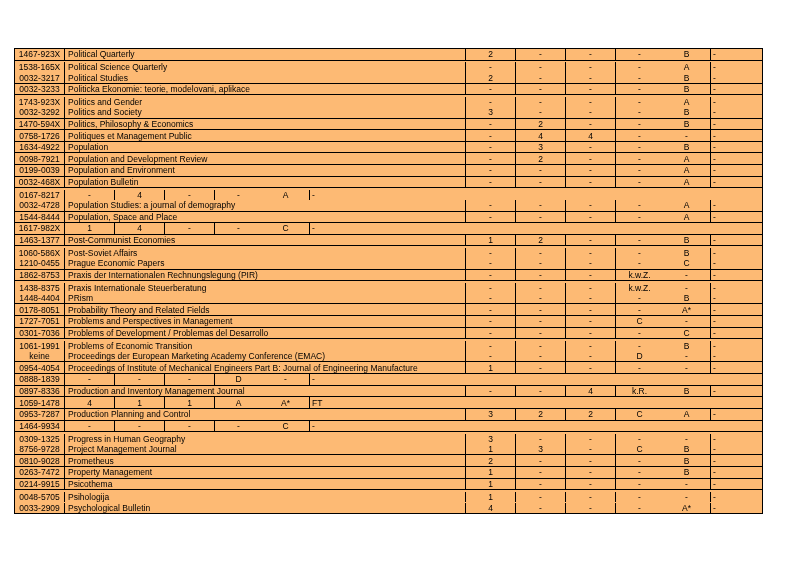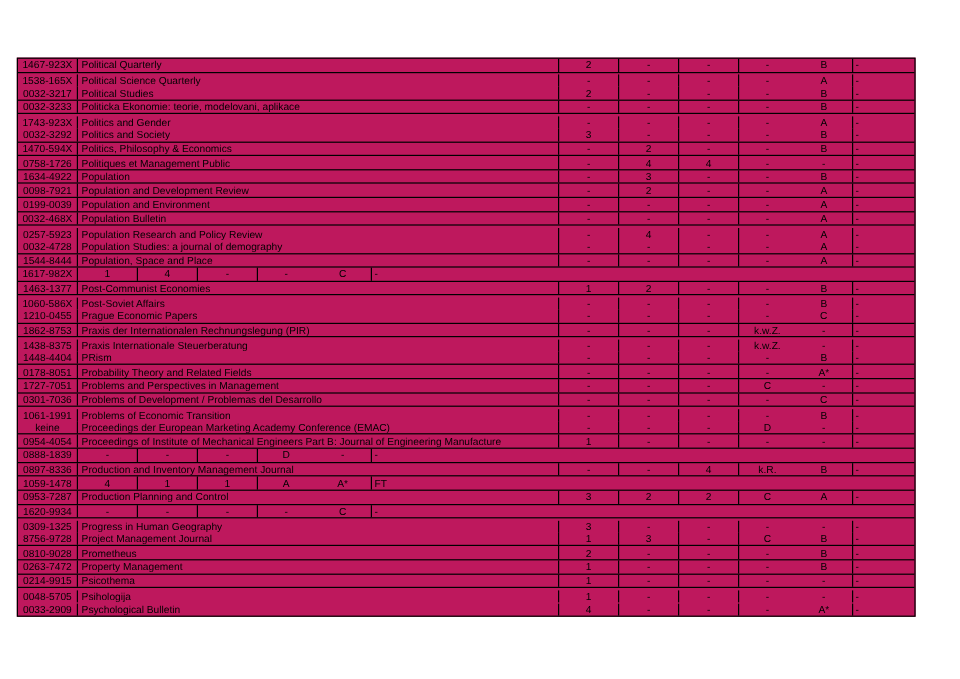--- a/index.html
+++ b/index.html
@@ -12,21 +12,21 @@
     color: #000000;
     overflow: hidden;
   }
   .journal-table {
     position: absolute;
     left: 14px;
     top: 48px;
     width: 749px;
     border: 1px solid #000;
     box-sizing: border-box;
-    background: #be185d;
+    background: #fdba74;
   }
   .row {
     display: flex;
     height: 11.62px;
     border-bottom: 1px solid #000;
     box-sizing: border-box;
   }
   .row.merge { border-bottom: none; align-items: flex-end; }
   .row:last-child { border-bottom: none; align-items: center; }
   .cell {
@@ -165,22 +165,21 @@
     <div class="cell issn">0032-468X</div>
     <div class="cell name">Population Bulletin</div>
     <div class="cell v c1">-</div>
     <div class="cell v c2">-</div>
     <div class="cell v c3">-</div>
     <div class="cell c4">-</div>
     <div class="cell c5">A</div>
     <div class="cell ft">-</div>
   </div>
       <div class="row merge">
-    <div class="cell issn">0257-5923</div>
-    <div class="cell name">Population Research and Policy Review</div>
+    <div class="cell issn">0167-8217</div>
     <div class="cell v c1">-</div>
     <div class="cell v c2">4</div>
     <div class="cell v c3">-</div>
     <div class="cell c4">-</div>
     <div class="cell c5">A</div>
     <div class="cell ft">-</div>
   </div>
       <div class="row">
     <div class="cell issn">0032-4728</div>
     <div class="cell name">Population Studies: a journal of demography</div>
@@ -362,21 +361,21 @@
     <div class="cell issn">0953-7287</div>
     <div class="cell name">Production Planning and Control</div>
     <div class="cell v c1">3</div>
     <div class="cell v c2">2</div>
     <div class="cell v c3">2</div>
     <div class="cell c4">C</div>
     <div class="cell c5">A</div>
     <div class="cell ft">-</div>
   </div>
       <div class="row">
-    <div class="cell issn">1620-9934</div>
+    <div class="cell issn">1464-9934</div>
     <div class="cell v c1">-</div>
     <div class="cell v c2">-</div>
     <div class="cell v c3">-</div>
     <div class="cell c4">-</div>
     <div class="cell c5">C</div>
     <div class="cell ft">-</div>
   </div>
       <div class="row merge">
     <div class="cell issn">0309-1325</div>
     <div class="cell name">Progress in Human Geography</div>

